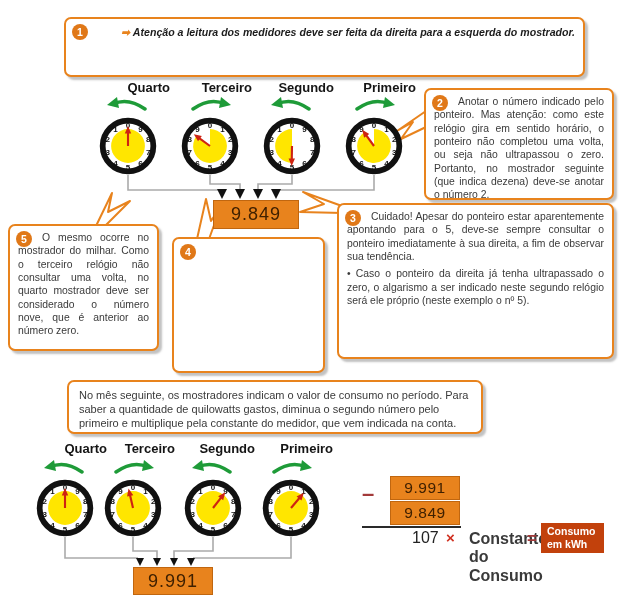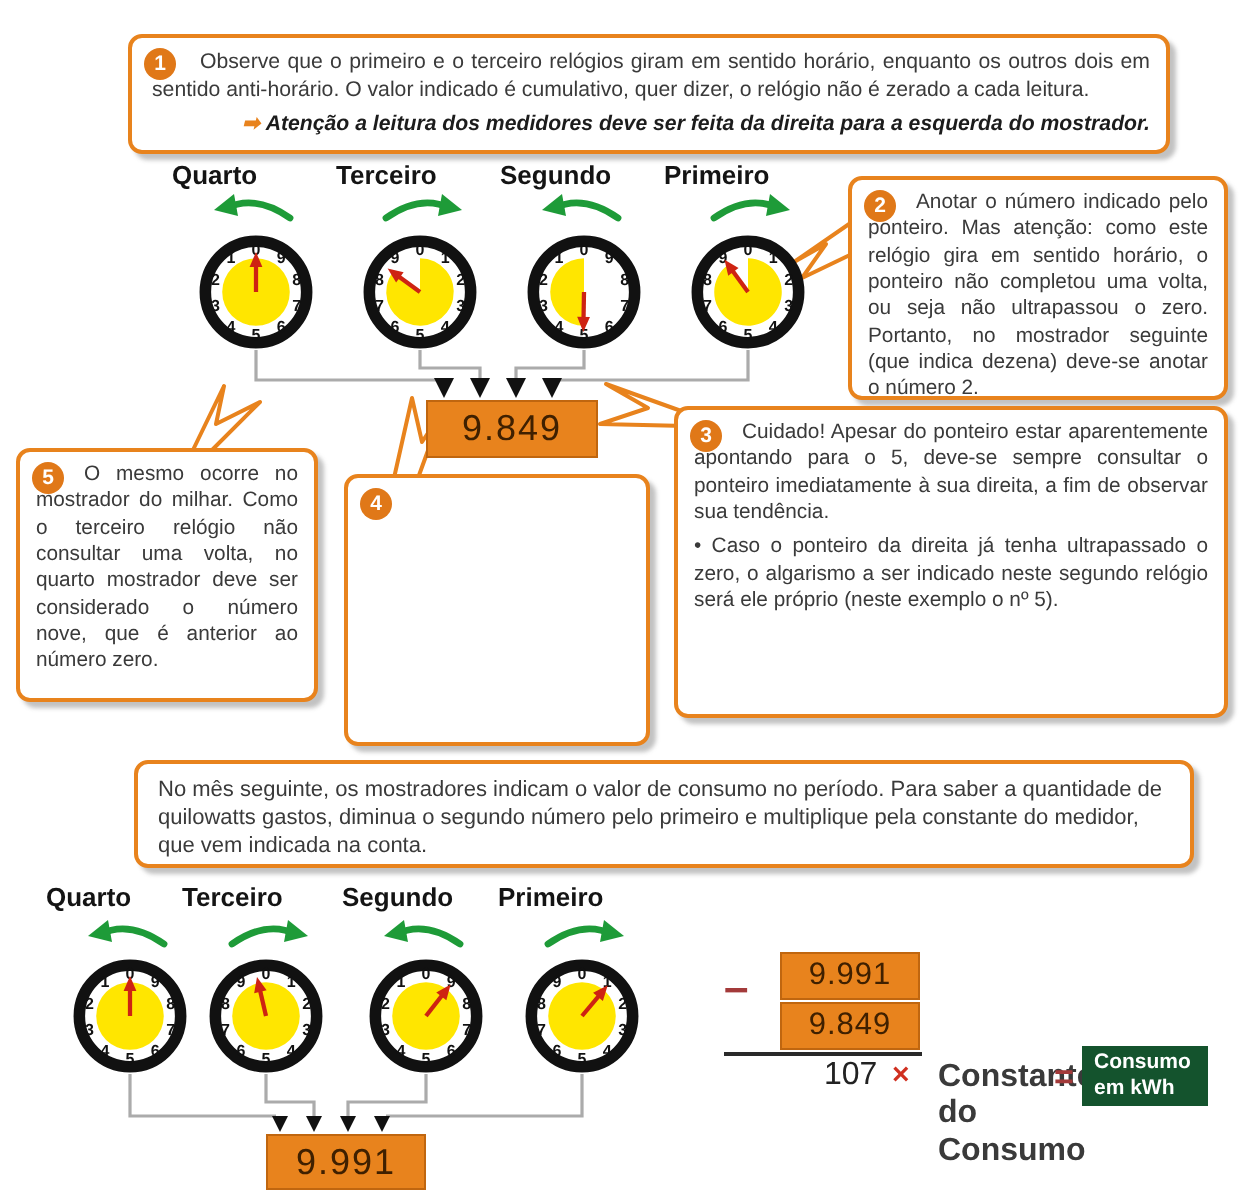--- a/index.html
+++ b/index.html
@@ -15,44 +15,44 @@
          text-align:center;}
   .indent-first{text-indent:24px;}
   .box1{left:64px;top:17px;width:521px;height:60px;padding:6px 8px 4px 10px;}
   .box1 p{font-size:10.6px;}
   .box1 .bold-line{font-weight:bold;color:#1c1c1c;text-align:right;margin-top:1px;font-style:italic;}
   .box1 .arrow{color:#E8831D;font-weight:bold;margin-right:3px;}
   .c2{left:424px;top:88px;width:190px;height:112px;}
   .c3{left:337px;top:203px;width:277px;height:156px;}
   .c4{left:172px;top:237px;width:153px;height:136px;}
   .c5{left:8px;top:224px;width:151px;height:127px;}
-  .mid{left:67px;top:380px;width:530px;height:54px;padding:6px 10px;}
+  .mid{left:67px;top:380px;width:416px;height:54px;padding:6px 10px;}
   .mid p{font-size:11px;text-align:left;}
-  .clock-label{position:absolute;width:84px;text-align:left;font-weight:bold;
+  .clock-label{position:absolute;width:84px;text-align:right;font-weight:bold;
                font-size:13px;color:#141414;z-index:3;}
   .arrow-wrap,.clock-wrap{position:absolute;z-index:3;line-height:0;}
   .reading-box{position:absolute;background:#E8831D;border:1.5px solid #C0660F;z-index:3;
                display:flex;align-items:center;justify-content:center;
                font-size:18px;color:#3F2000;letter-spacing:1px;}
   .rb-top{left:213px;top:200px;width:84px;height:27px;}
   .rb-bottom{left:133px;top:567px;width:78px;height:26px;}
   .calc{position:absolute;left:0;top:0;z-index:3;}
   .calc .num-box{position:absolute;background:#E8831D;border:1px solid #C0660F;width:68px;height:22px;
                  display:flex;align-items:center;justify-content:center;font-size:15.5px;
                  color:#3F2000;letter-spacing:.5px;}
   .minuend{left:390px;top:476px;}
   .subtrahend{left:390px;top:501px;}
   .minus{position:absolute;left:362px;top:481px;font-size:22px;font-weight:bold;color:#A33A3A;}
   .sum-line{position:absolute;left:362px;top:526px;width:99px;height:2px;background:#2a2a2a;}
   .difference{position:absolute;left:412px;top:529px;font-size:16px;color:#222;}
   .times{position:absolute;left:446px;top:529px;font-size:15px;font-weight:bold;color:#D03020;}
   .constant{position:absolute;left:469px;top:530px;font-size:16px;font-weight:bold;
             color:#3a3a3a;line-height:1.15;}
   .equals{position:absolute;left:527px;top:529px;font-size:17px;font-weight:bold;color:#A33A3A;}
-  .consumo{position:absolute;left:541px;top:523px;width:63px;height:30px;background:#14532d;
+  .consumo{position:absolute;left:541px;top:523px;width:63px;height:30px;background:#c2410c;
            color:#fff;font-size:10.5px;font-weight:bold;line-height:1.2;
            display:flex;flex-direction:column;justify-content:center;padding-left:6px;
            box-sizing:border-box;}
 </style>
 </head>
 <body>
 
 <div class="canvas">
 
   <svg class="overlay" viewBox="0 0 620 596">
@@ -83,21 +83,20 @@
     <g fill="#ffffff" stroke="#E8831D" stroke-width="2" stroke-linejoin="round">
       <polygon points="96,226 112,193 108,212 130,201 104,227"></polygon>
       <polygon points="197,239 206,199 211,221 221,206 209,239"></polygon>
       <polygon points="342,206 303,192 324,204 300,212 343,213"></polygon>
       <polygon points="426,111 397,131 413,122 401,139 426,127"></polygon>
     </g>
   </svg>
 
   <div class="infobox box1">
     <span class="badge">1</span>
-    <p class="indent-first">Observe que o primeiro e o terceiro relógios giram em sentido horário, enquanto os outros dois em sentido anti-horário. O valor indicado é cumulativo, quer dizer, o relógio não é zerado a cada leitura.</p>
     <p class="bold-line"><span class="arrow">➡</span><span>Atenção a leitura dos medidores deve ser feita da direita para a esquerda do mostrador.</span></p>
   </div>
 
   <div id="top_meter">
       <div class="clock-label" style="left: 86px; top: 80px;">Quarto</div>
       <div class="arrow-wrap" style="left: 106px; top: 96px;"><svg width="44" height="16" viewBox="0 0 44 16">
           <path d="M39,13 Q22,1 7,8" fill="none" stroke="#1E9B38" stroke-width="3.4" stroke-linecap="round"></path>
           <polygon points="11,1 1,9 13,12" fill="#1E9B38"></polygon>
         </svg></div>
       <div class="clock-wrap" style="left: 96px; top: 114px;"><svg viewBox="0 0 72 72" width="64" height="64">

